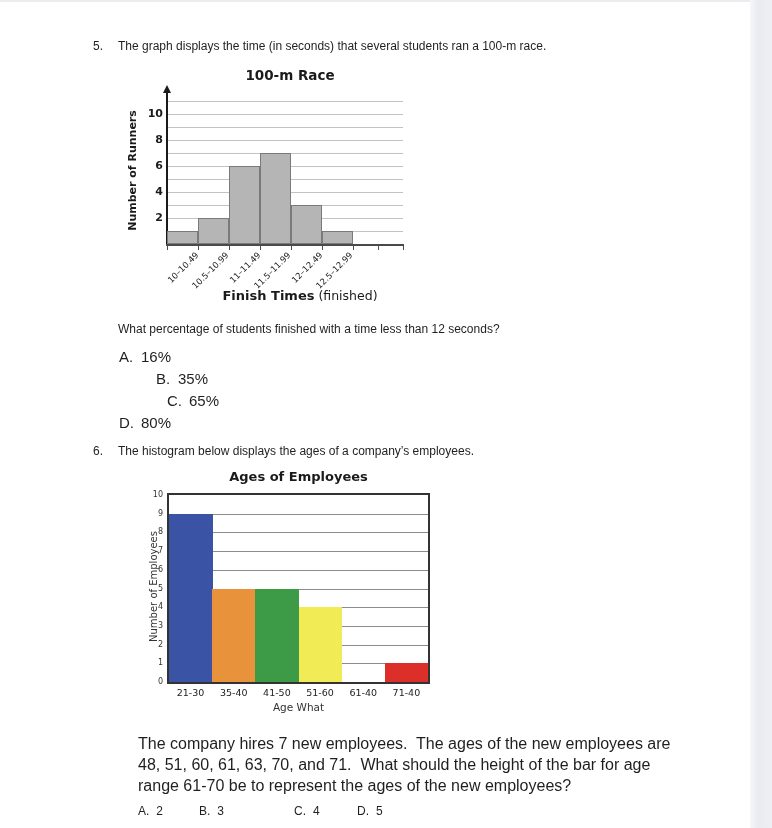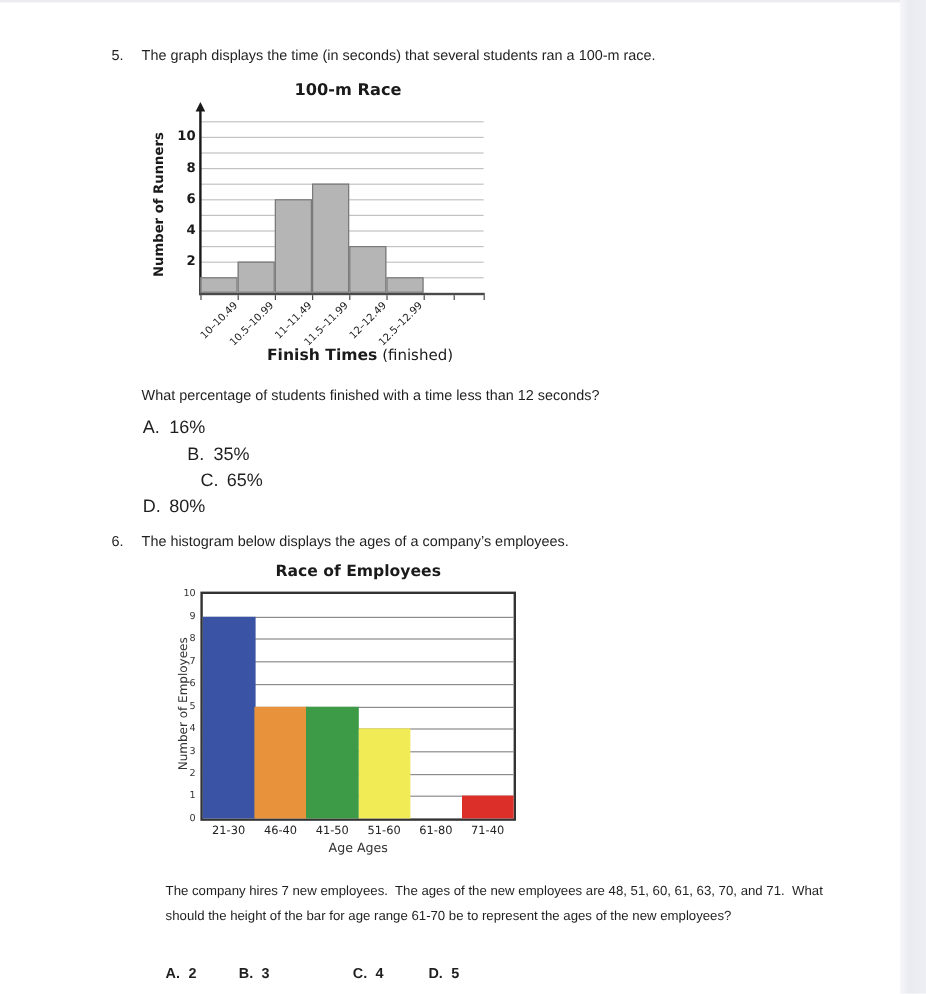--- a/index.html
+++ b/index.html
@@ -11,22 +11,22 @@
   
   .top-edge{left:0;top:0;width:772px;height:2px;background:#ebebf0;}
   .right-strip{left:750px;top:0;width:22px;height:828px;
     background:linear-gradient(to right,#f7f7fa 0%,#e9ebf1 35%,#edeff4 100%);}
   
   .qrow{font-size:12px;line-height:16px;}
   .qnum{display:inline-block;width:25px;}
   .prompt{font-size:12px;}
   .opt5{font-size:15px;}
   .opt5 .letter{display:inline-block;width:22px;}
-  .para{font-size:11px;line-height:21px;width:548px;white-space:pre-wrap;}
-  .optrow-item{font-size:12px;font-weight:bold;}
+  .para{font-size:16px;line-height:21px;width:548px;white-space:pre-wrap;}
+  .optrow-item{font-size:12px;}
   .optrow-item .letter{margin-right:7px;}
   
   .chart{position:absolute;}
   .chart-title{position:absolute;text-align:center;font-family:"DejaVu Sans",sans-serif;font-weight:bold;color:#1a1a1a;}
   .c1-title{left:52px;top:5px;width:236px;font-size:13.5px;}
   .c2-title{left:37px;top:5px;width:263px;font-size:13px;}
   .ylab{position:absolute;width:140px;text-align:center;transform:rotate(-90deg);
     font-family:"DejaVu Sans",sans-serif;color:#1a1a1a;}
   .c1-ylab{left:-58px;top:102px;font-size:11px;font-weight:bold;}
   .c2-ylab{left:-47px;top:117px;font-size:10px;color:#333;}
@@ -110,21 +110,21 @@
 </div>
 <div class="abs opt5" style="left:119px;top:414px;">
   <span class="letter">D.</span><span>80%</span>
 </div>
 
 <div class="abs qrow" style="left:93px;top:443px;width:560px;">
   <span class="qnum">6.</span><span>The histogram below displays the ages of a company’s employees.</span>
 </div>
 
 <div class="chart" id="chart2" style="left:130px;top:464px;width:320px;height:255px;">
-  <div class="chart-title c2-title">Race of Employees</div>
+  <div class="chart-title c2-title">Ages of Employees</div>
   <div class="ylab c2-ylab">Number of Employees</div>
   <div id="chart2-plot" style="position:absolute;left:0;top:0;width:320px;height:255px;">
       <div style="position: absolute; left: 37px; top: 29px; width: 259px; height: 187px; border: 2px solid rgb(51, 51, 51);"></div>
       <div style="position: absolute; left: 39px; top: 199.3px; width: 259px; height: 1px; background: rgb(140, 140, 140);"></div>
       <div style="position: absolute; left: 39px; top: 180.6px; width: 259px; height: 1px; background: rgb(140, 140, 140);"></div>
       <div style="position: absolute; left: 39px; top: 161.9px; width: 259px; height: 1px; background: rgb(140, 140, 140);"></div>
       <div style="position: absolute; left: 39px; top: 143.2px; width: 259px; height: 1px; background: rgb(140, 140, 140);"></div>
       <div style="position: absolute; left: 39px; top: 124.5px; width: 259px; height: 1px; background: rgb(140, 140, 140);"></div>
       <div style="position: absolute; left: 39px; top: 105.8px; width: 259px; height: 1px; background: rgb(140, 140, 140);"></div>
       <div style="position: absolute; left: 39px; top: 87.1px; width: 259px; height: 1px; background: rgb(140, 140, 140);"></div>
@@ -140,27 +140,27 @@
       <div style="position: absolute; left: 13px; top: 82.1px; width: 20px; text-align: right; font: 8px &quot;DejaVu Sans&quot;, sans-serif; color: rgb(51, 51, 51);">7</div>
       <div style="position: absolute; left: 13px; top: 63.4px; width: 20px; text-align: right; font: 8px &quot;DejaVu Sans&quot;, sans-serif; color: rgb(51, 51, 51);">8</div>
       <div style="position: absolute; left: 13px; top: 44.7px; width: 20px; text-align: right; font: 8px &quot;DejaVu Sans&quot;, sans-serif; color: rgb(51, 51, 51);">9</div>
       <div style="position: absolute; left: 13px; top: 26px; width: 20px; text-align: right; font: 8px &quot;DejaVu Sans&quot;, sans-serif; color: rgb(51, 51, 51);">10</div>
       <div style="position: absolute; left: 39px; top: 49.7px; width: 43.6667px; height: 168.3px; background: rgb(59, 83, 164);"></div>
       <div style="position: absolute; left: 82.1667px; top: 124.5px; width: 43.6667px; height: 93.5px; background: rgb(232, 147, 60);"></div>
       <div style="position: absolute; left: 125.333px; top: 124.5px; width: 43.6667px; height: 93.5px; background: rgb(61, 155, 71);"></div>
       <div style="position: absolute; left: 168.5px; top: 143.2px; width: 43.6667px; height: 74.8px; background: rgb(241, 236, 85);"></div>
       <div style="position: absolute; left: 254.833px; top: 199.3px; width: 43.6667px; height: 18.7px; background: rgb(221, 47, 41);"></div>
       <div style="position: absolute; left: 35.5833px; top: 223px; width: 50px; text-align: center; font: 9.5px &quot;DejaVu Sans&quot;, sans-serif; color: rgb(34, 34, 34);">21-30</div>
-      <div style="position: absolute; left: 78.75px; top: 223px; width: 50px; text-align: center; font: 9.5px &quot;DejaVu Sans&quot;, sans-serif; color: rgb(34, 34, 34);">46-40</div>
+      <div style="position: absolute; left: 78.75px; top: 223px; width: 50px; text-align: center; font: 9.5px &quot;DejaVu Sans&quot;, sans-serif; color: rgb(34, 34, 34);">35-40</div>
       <div style="position: absolute; left: 121.917px; top: 223px; width: 50px; text-align: center; font: 9.5px &quot;DejaVu Sans&quot;, sans-serif; color: rgb(34, 34, 34);">41-50</div>
       <div style="position: absolute; left: 165.083px; top: 223px; width: 50px; text-align: center; font: 9.5px &quot;DejaVu Sans&quot;, sans-serif; color: rgb(34, 34, 34);">51-60</div>
-      <div style="position: absolute; left: 208.25px; top: 223px; width: 50px; text-align: center; font: 9.5px &quot;DejaVu Sans&quot;, sans-serif; color: rgb(34, 34, 34);">61-80</div>
+      <div style="position: absolute; left: 208.25px; top: 223px; width: 50px; text-align: center; font: 9.5px &quot;DejaVu Sans&quot;, sans-serif; color: rgb(34, 34, 34);">61-40</div>
       <div style="position: absolute; left: 251.417px; top: 223px; width: 50px; text-align: center; font: 9.5px &quot;DejaVu Sans&quot;, sans-serif; color: rgb(34, 34, 34);">71-40</div>
     </div>
-  <div class="c2-xtitle">Age Ages</div>
+  <div class="c2-xtitle">Age What</div>
 </div>
 
 <div class="abs para" style="left:138px;top:733px;">The company hires 7 new employees.  The ages of the new employees are 48, 51, 60, 61, 63, 70, and 71.  What should the height of the bar for age range 61-70 be to represent the ages of the new employees?</div>
 
 <div class="abs optrow-item" style="left:138px;top:804px;">
   <span class="letter">A.</span><span>2</span>
 </div>
 <div class="abs optrow-item" style="left:199px;top:804px;">
   <span class="letter">B.</span><span>3</span>
 </div>

